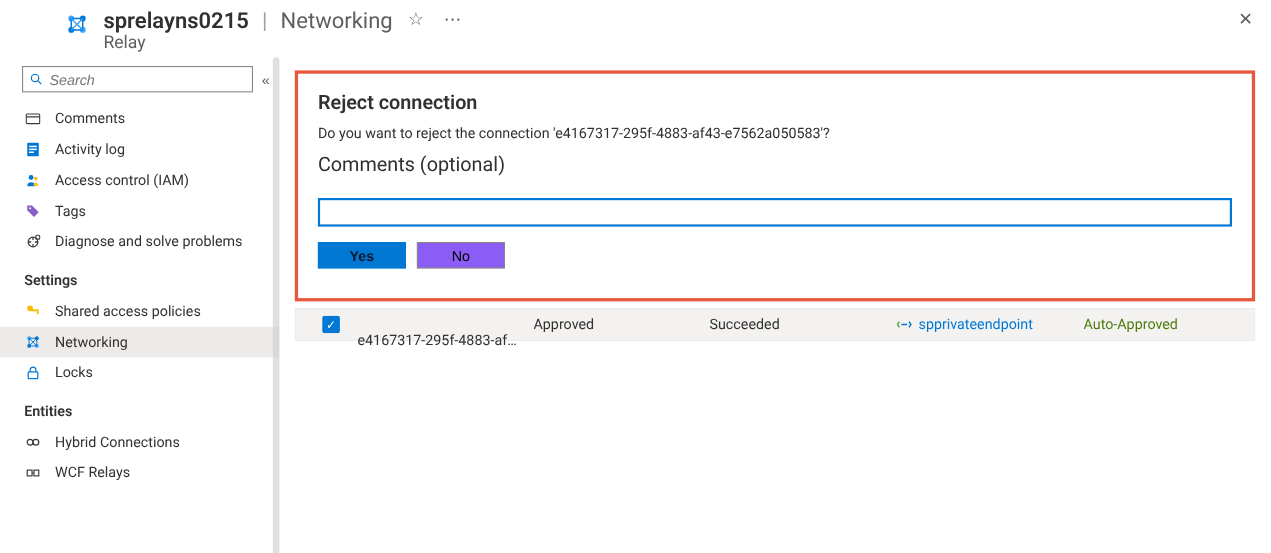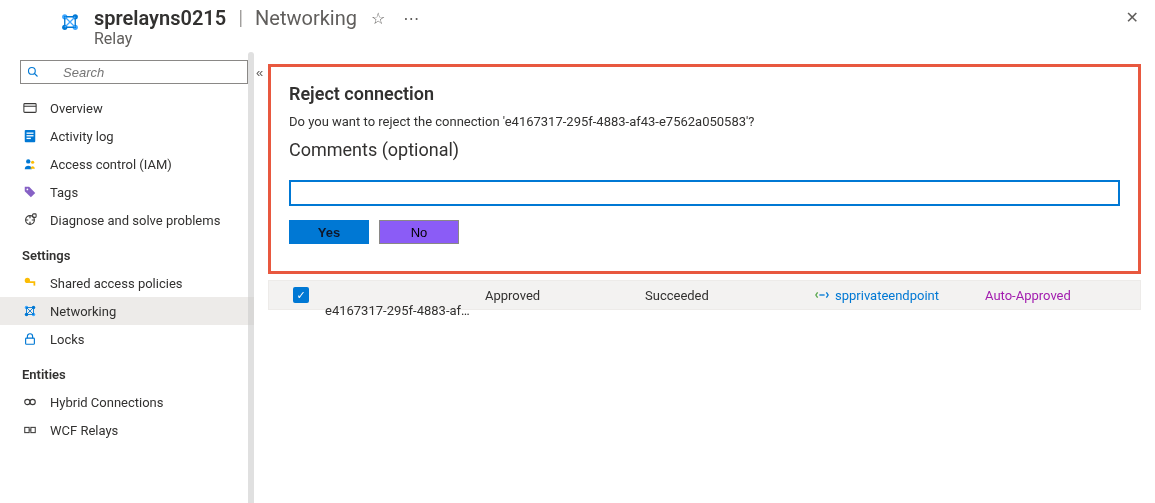--- a/index.html
+++ b/index.html
@@ -65,21 +65,21 @@
   .search-row {
     display: flex; align-items: center; gap: 8px;
     padding: 0 10px 10px 20px;
   }
   .search-box {
     flex: 1;
     display: flex; align-items: center;
     border: 1px solid #8a8886;
     height: 24px;
     padding: 0 6px;
-    gap: 24px;
+    gap: 6px;
   }
   .search-box input {
     border: none; outline: none; flex: 1;
     font-size: 13px; font-style: italic; color: #605e5c;
     background: transparent;
   }
   .collapse-btn {
     background: none; border: none; cursor: pointer;
     color: #605e5c; font-size: 13px;
   }
@@ -145,21 +145,21 @@
     padding: 0 8px;
     font-size: 13px;
     gap: 0;
   }
   .grid-row > div { overflow: hidden; text-overflow: ellipsis; white-space: nowrap; }
   .col-check { flex: 0 0 48px; display: flex; justify-content: center; }
   .col-name  { flex: 0 0 160px; padding-right: 8px; margin-top: 30px; }
   .col-state { flex: 0 0 160px; }
   .col-prov  { flex: 0 0 170px; }
   .col-ep    { flex: 0 0 170px; display: flex; align-items: center; gap: 6px; color: #0078d4; }
-  .col-desc  { flex: 1; color: #a21caf; }
+  .col-desc  { flex: 1; color: #4d7c0f; }
 
   .checkbox {
     width: 16px; height: 16px;
     background: #0078d4;
     display: flex; align-items: center; justify-content: center;
     color: #fff; font-size: 11px;
     border-radius: 2px;
   }
 
   svg { display: block; }
@@ -215,21 +215,21 @@
       </button>
     </div>
 
     <div class="nav-item">
       <span class="nav-icon">
         <svg width="14" height="14" viewBox="0 0 16 16">
             <rect x="1" y="3" width="14" height="10" rx="1" fill="none" stroke="#3b3a39" stroke-width="1.2"></rect>
             <line x1="1" y1="6" x2="15" y2="6" stroke="#3b3a39" stroke-width="1.2"></line>
           </svg>
       </span>
-      <span>Overview</span>
+      <span>Comments</span>
     </div>
     <div class="nav-item">
       <span class="nav-icon">
         <svg width="14" height="14" viewBox="0 0 16 16">
             <rect x="2" y="1" width="12" height="14" rx="1" fill="#0078d4"></rect>
             <rect x="4" y="4" width="8" height="1.5" fill="#fff"></rect>
             <rect x="4" y="7" width="8" height="1.5" fill="#fff"></rect>
             <rect x="4" y="10" width="5" height="1.5" fill="#fff"></rect>
           </svg>
       </span>

